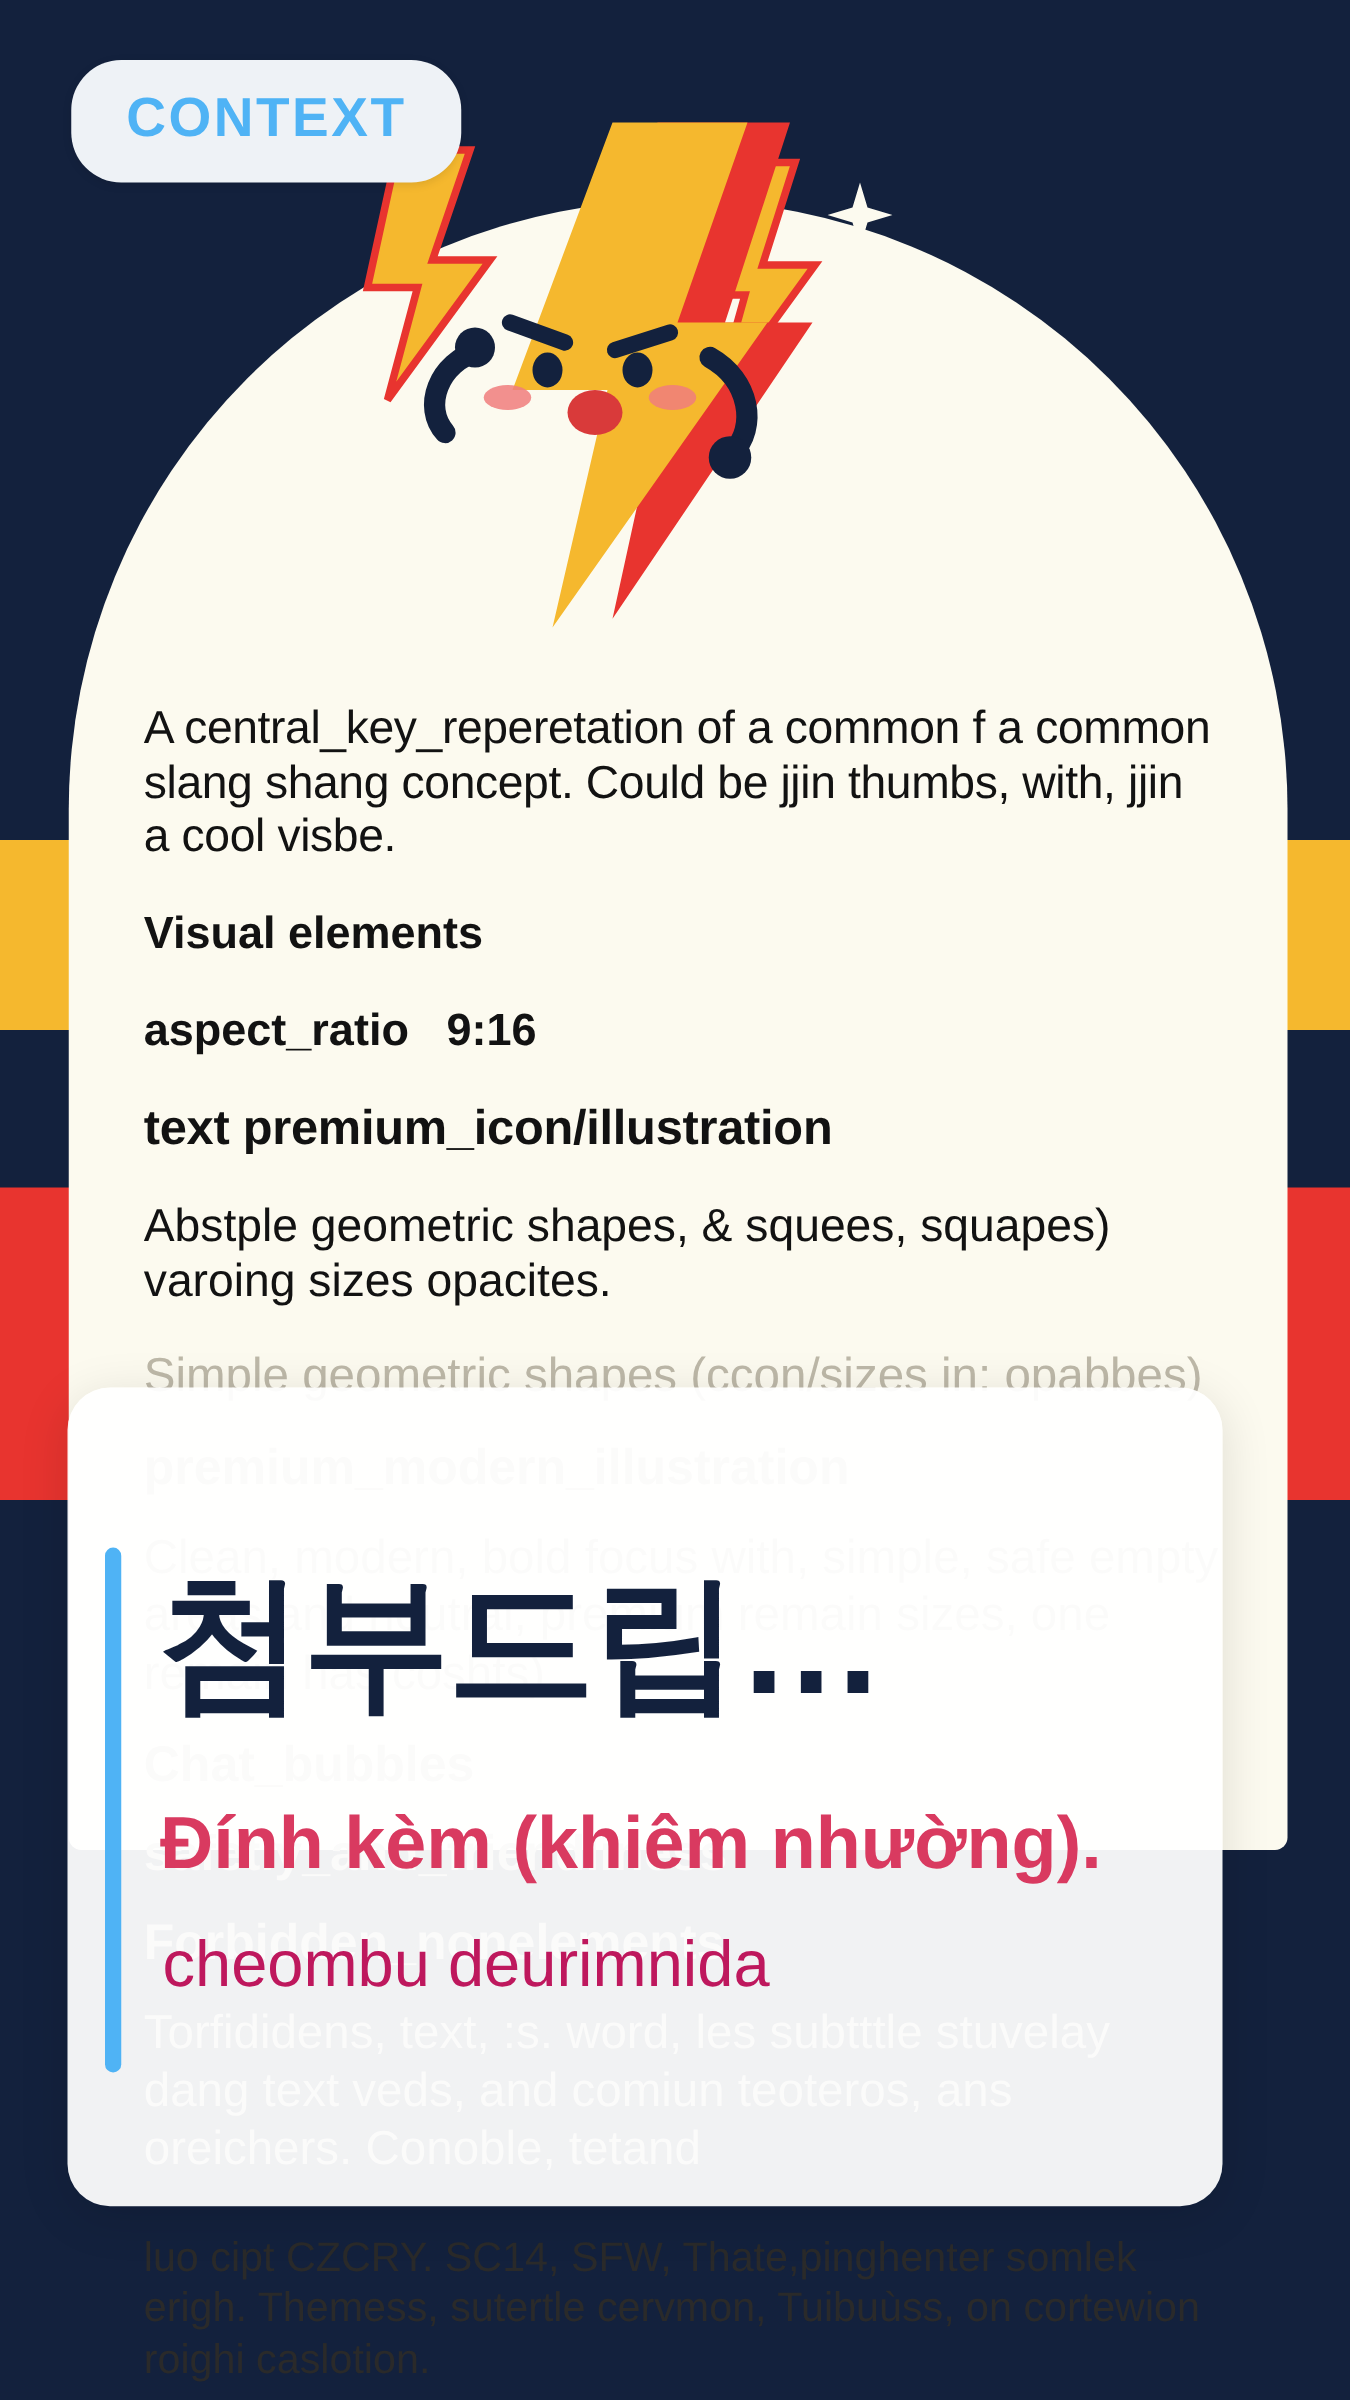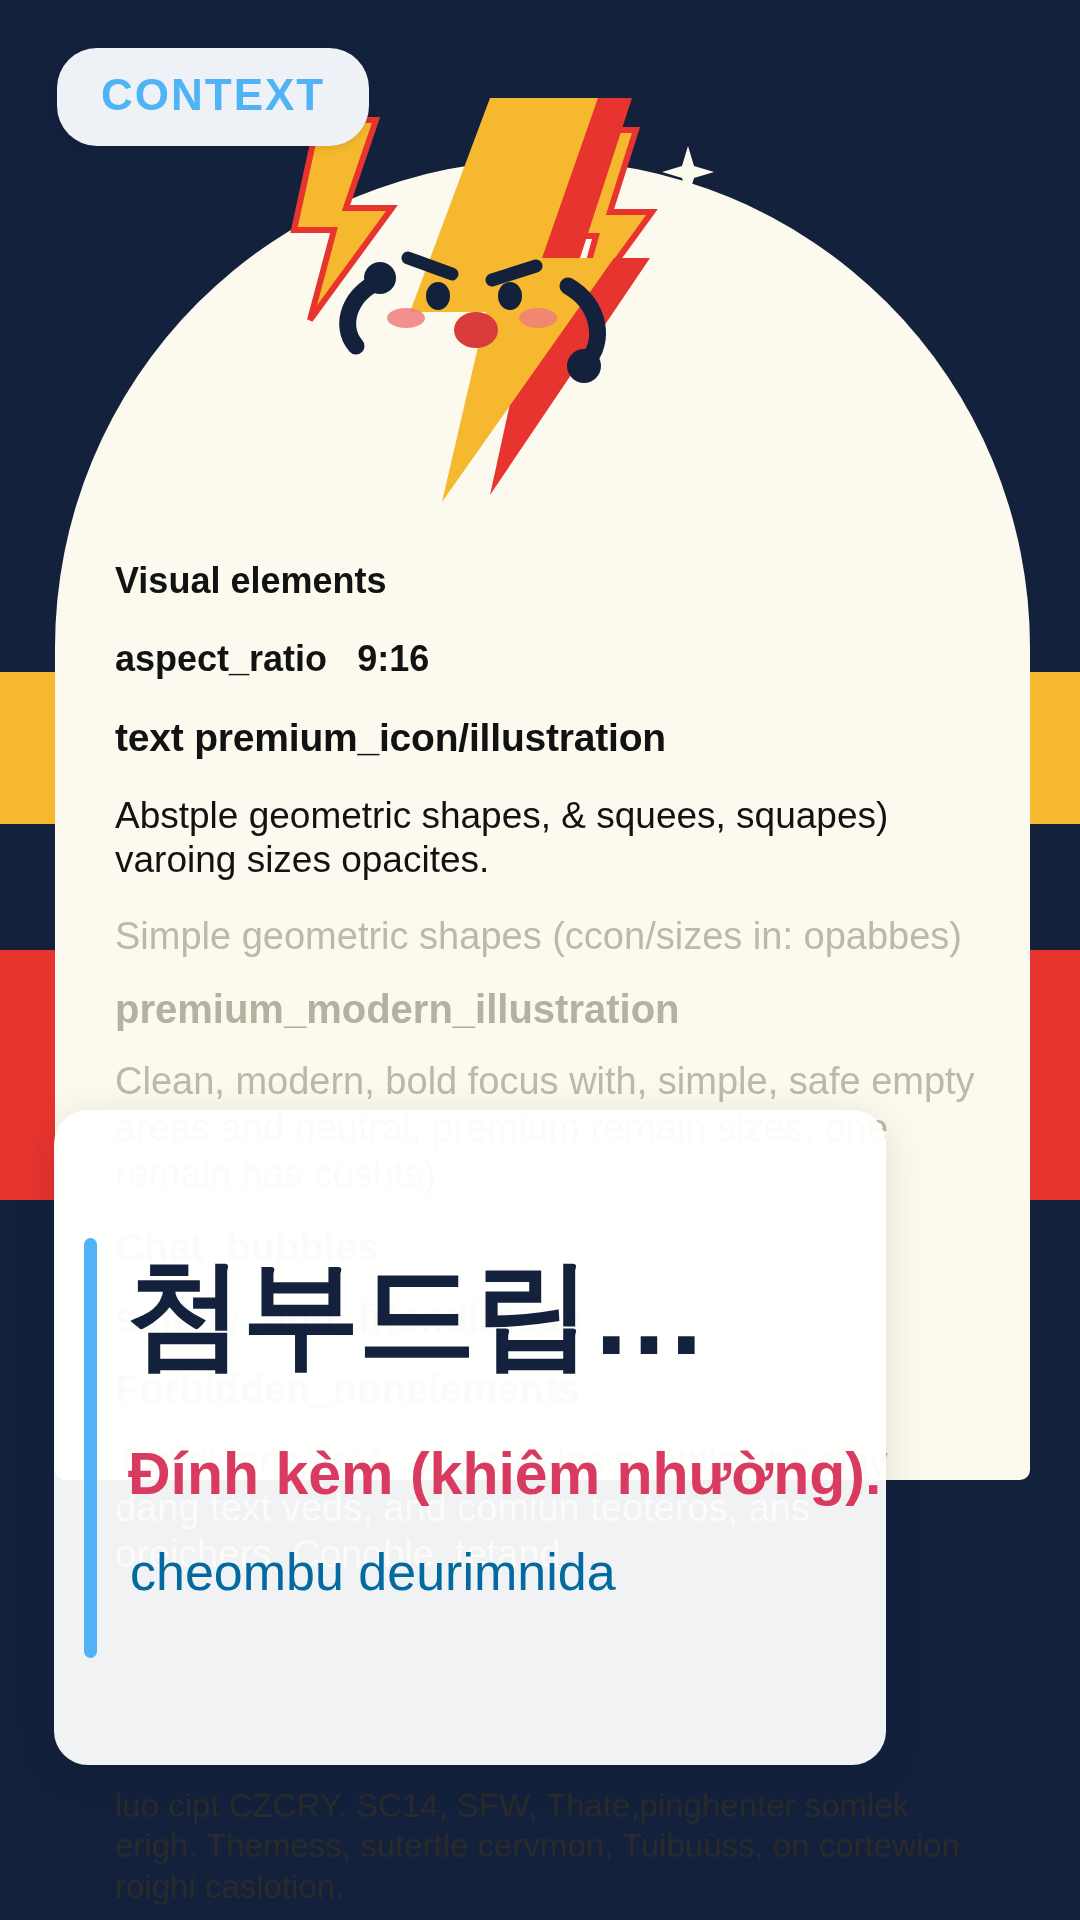--- a/index.html
+++ b/index.html
@@ -124,21 +124,21 @@
     color: #2a2a2a;
     z-index: 15;
     margin-top: 31px;
   }
 
   
   .overlay {
     position: absolute;
     left: 54px;
     top: 1110px;
-    width: 832px;
+    width: 924px;
     height: 655px;
     background: rgba(255,255,255,0.94);
     border-radius: 34px;
     z-index: 60;
     box-shadow: 0 8px 40px rgba(0,0,0,0.12);
   }
   .ov-bar {
     position: absolute;
     left: 30px;
     top: 128px;
@@ -164,21 +164,21 @@
     font-size: 59px;
     font-weight: bold;
     color: #d93a60;
     white-space: nowrap;
   }
   .ov-roman {
     position: absolute;
     left: 76px;
     top: 432px;
     font-size: 52px;
-    color: #0369a1;
+    color: #be185d;
     white-space: nowrap;
   }
 
   
   .watermark {
     position: absolute;
     left: 52px;
     top: 1838px;
     width: 1000px;
     font-size: 43px;
@@ -223,20 +223,21 @@
       </g>
 
       <path d="M104 190 C70 200, 58 236, 76 256" stroke="#13213d" stroke-width="17" fill="none" stroke-linecap="round"></path>
       <circle cx="100" cy="188" r="16" fill="#13213d"></circle>
       <path d="M288 196 C320 214, 326 252, 306 272" stroke="#13213d" stroke-width="17" fill="none" stroke-linecap="round"></path>
       <circle cx="304" cy="276" r="17" fill="#13213d"></circle>
     </svg>
   </div>
 
   <div class="card-text">
+    <p class="para">A central_key_reperetation of a common f a common slang shang concept. Could be jjin thumbs, with, jjin a cool visbe.</p>
     <p class="h-bold-lg">Visual elements</p>
     <p class="h-bold-lg">
       <span>aspect_ratio</span>
       &nbsp;
       <span>9:16</span>
     </p>
     <p class="h-bold">text premium_icon/illustration</p>
     <p class="sub-para">Abstple geometric shapes, &amp; squees, squapes) varoing sizes opacites.</p>
 
     <p class="faded-blk">Simple geometric shapes (ccon/sizes in: opabbes)</p>

